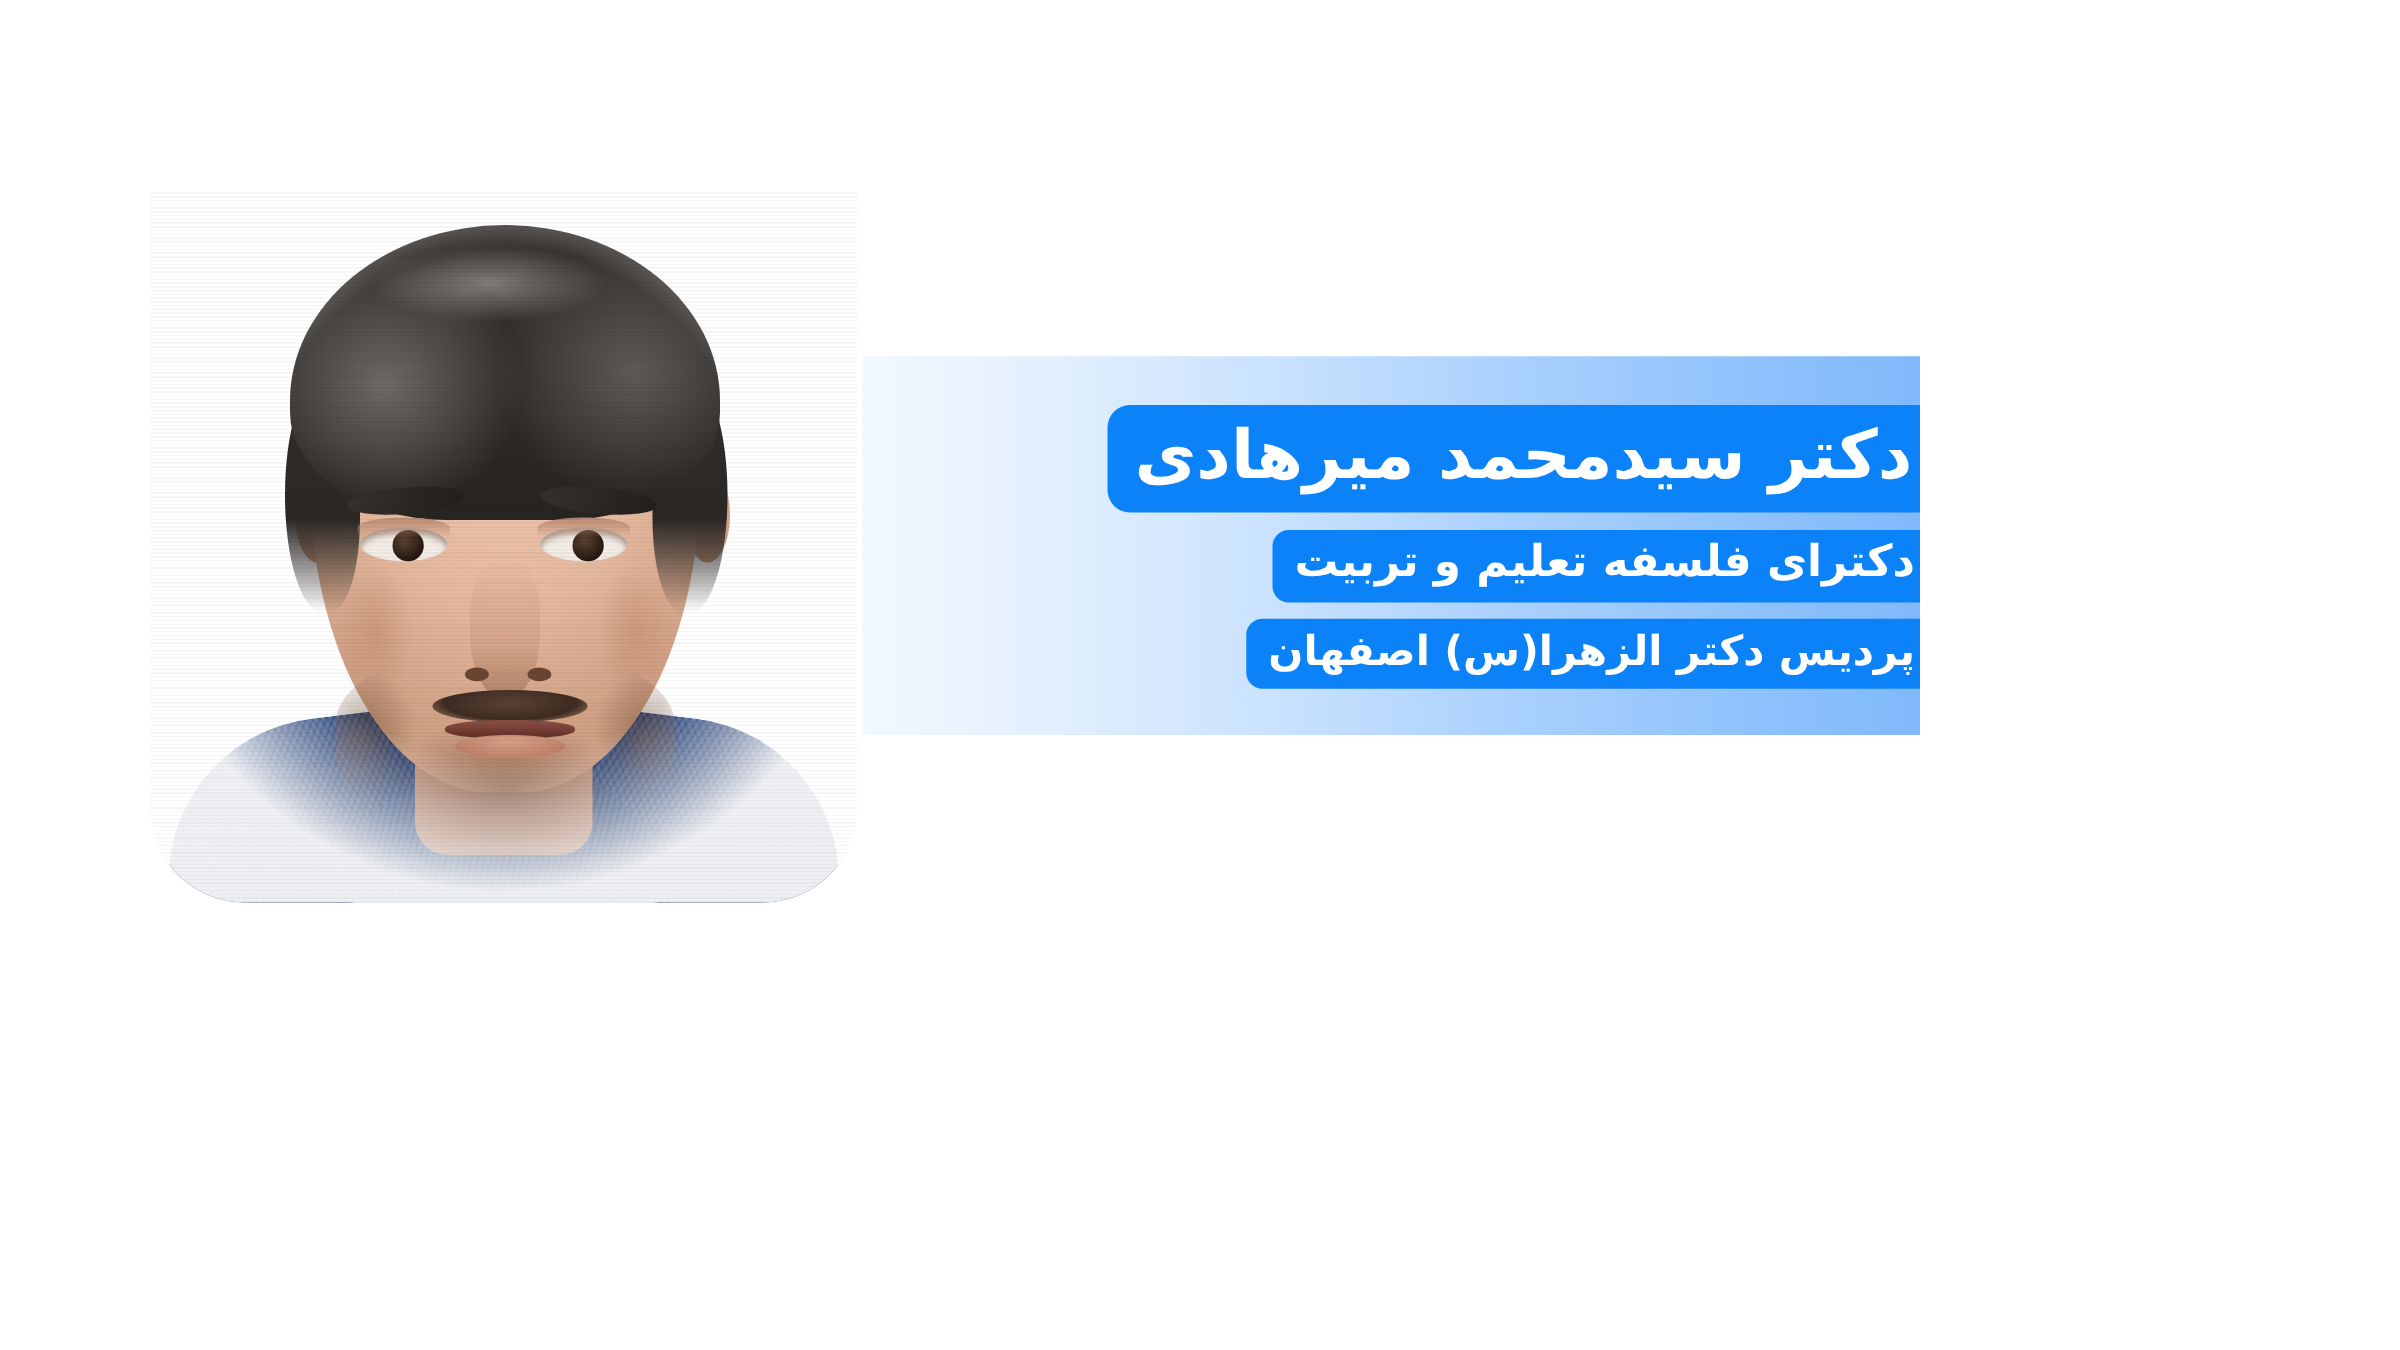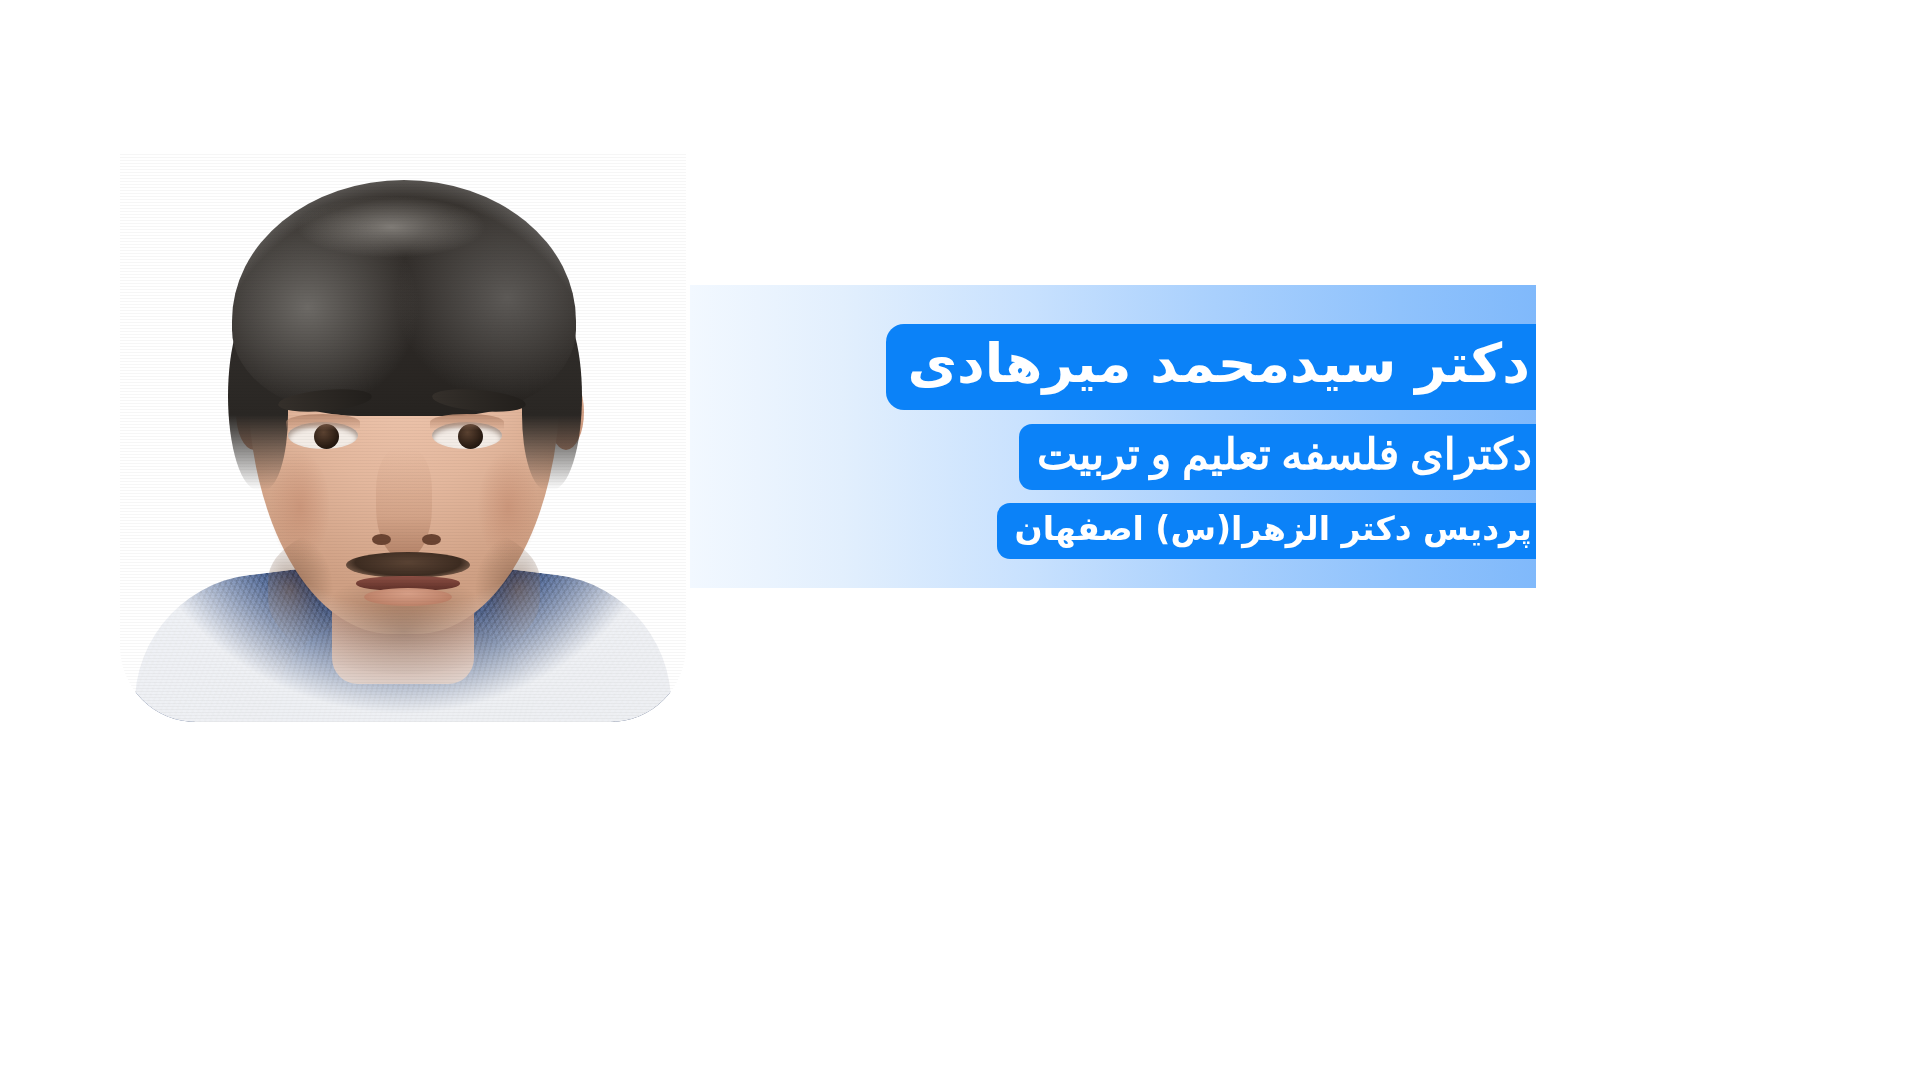--- a/index.html
+++ b/index.html
@@ -96,27 +96,26 @@
 
   #badge-name {
     font-size: 54px;
     line-height: 1.0;
     padding: 13px 22px 19px 22px;
     border-radius: 18px;
     margin-right: -16px;
     margin-bottom: 14px;
   }
   #badge-degree {
-    font-size: 43px;
+    font-size: 35px;
     line-height: 1.0;
     padding: 9px 18px 14px 18px;
     border-radius: 13px;
     margin-right: -14px;
     margin-bottom: 13px;
-    font-family: Liberation Serif, serif;
   }
   #badge-campus {
     font-size: 33px;
     line-height: 1.0;
     padding: 9px 18px 14px 18px;
     border-radius: 13px;
     margin-right: -14px;
   }
 
   

